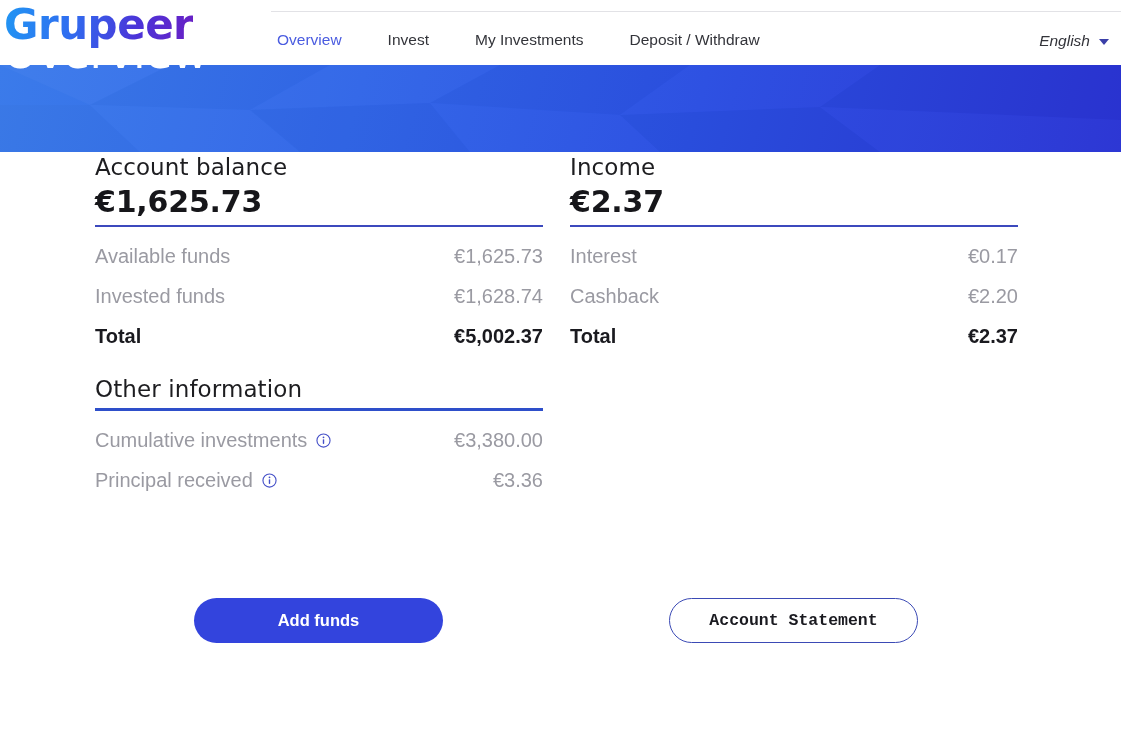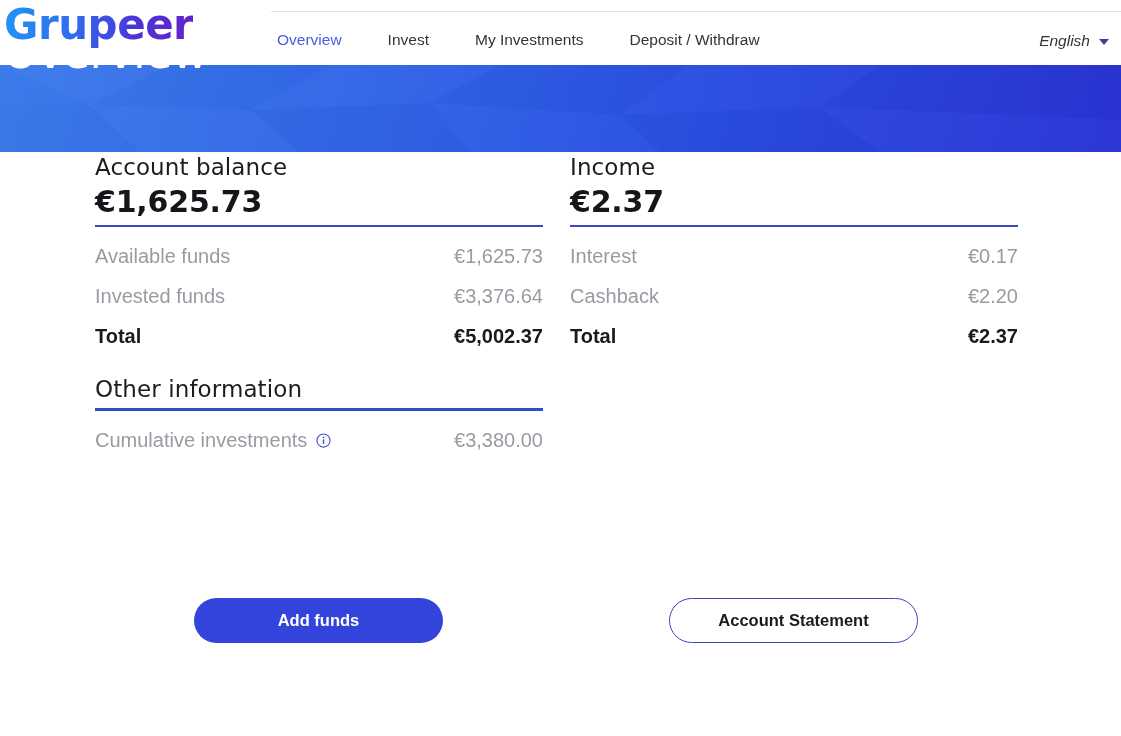--- a/index.html
+++ b/index.html
@@ -222,21 +222,21 @@
     position: absolute;
     left: 669px;
     width: 249px;
     height: 45px;
     border: 1.5px solid #3b4ab5;
     border-radius: 23px;
     background: #ffffff;
     color: #1a1a20;
     font-size: 16.5px;
     font-weight: 700;
-    font-family: Liberation Sans, sans-serif;
+    font-family: Liberation Mono, monospace;
     cursor: pointer;
   }
   .btn-statement  { top: 446px; }
   .btn-income     { top: 508px; }
 </style>
 </head>
 <body>
 
 <div class="page">
 
@@ -284,21 +284,21 @@
       <div class="big-amount">€1,625.73</div>
       <div class="rule-thin"></div>
 
       <div class="rows">
         <div class="row">
           <span class="label">Available funds</span>
           <span class="value">€1,625.73</span>
         </div>
         <div class="row">
           <span class="label">Invested funds</span>
-          <span class="value">€3,376.64</span>
+          <span class="value">€1,628.74</span>
         </div>
         <div class="row total">
           <span class="label">Total</span>
           <span class="value">€5,002.37</span>
         </div>
       </div>
 
       <div style="height:18px"></div>
 
       <div class="section-title">Other information</div>
@@ -311,20 +311,33 @@
             <span class="info-icon">
               <svg viewBox="0 0 16 16" width="15" height="15">
                 <circle cx="8" cy="8" r="7" fill="none" stroke="#4550c8" stroke-width="1.2"></circle>
                 <circle cx="8" cy="4.6" r="0.95" fill="#4550c8"></circle>
                 <rect x="7.25" y="6.6" width="1.5" height="5" rx="0.6" fill="#4550c8"></rect>
               </svg>
             </span>
           </span>
           <span class="value">€3,380.00</span>
         </div>
+        <div class="row">
+          <span class="label">
+            <span>Principal received</span>
+            <span class="info-icon">
+              <svg viewBox="0 0 16 16" width="15" height="15">
+                <circle cx="8" cy="8" r="7" fill="none" stroke="#4550c8" stroke-width="1.2"></circle>
+                <circle cx="8" cy="4.6" r="0.95" fill="#4550c8"></circle>
+                <rect x="7.25" y="6.6" width="1.5" height="5" rx="0.6" fill="#4550c8"></rect>
+              </svg>
+            </span>
+          </span>
+          <span class="value">€3.36</span>
+        </div>
       </div>
     </div>
 
     <div class="col-right">
       <div class="section-title">Income</div>
       <div class="big-amount">€2.37</div>
       <div class="rule-thin"></div>
 
       <div class="rows">
         <div class="row">

